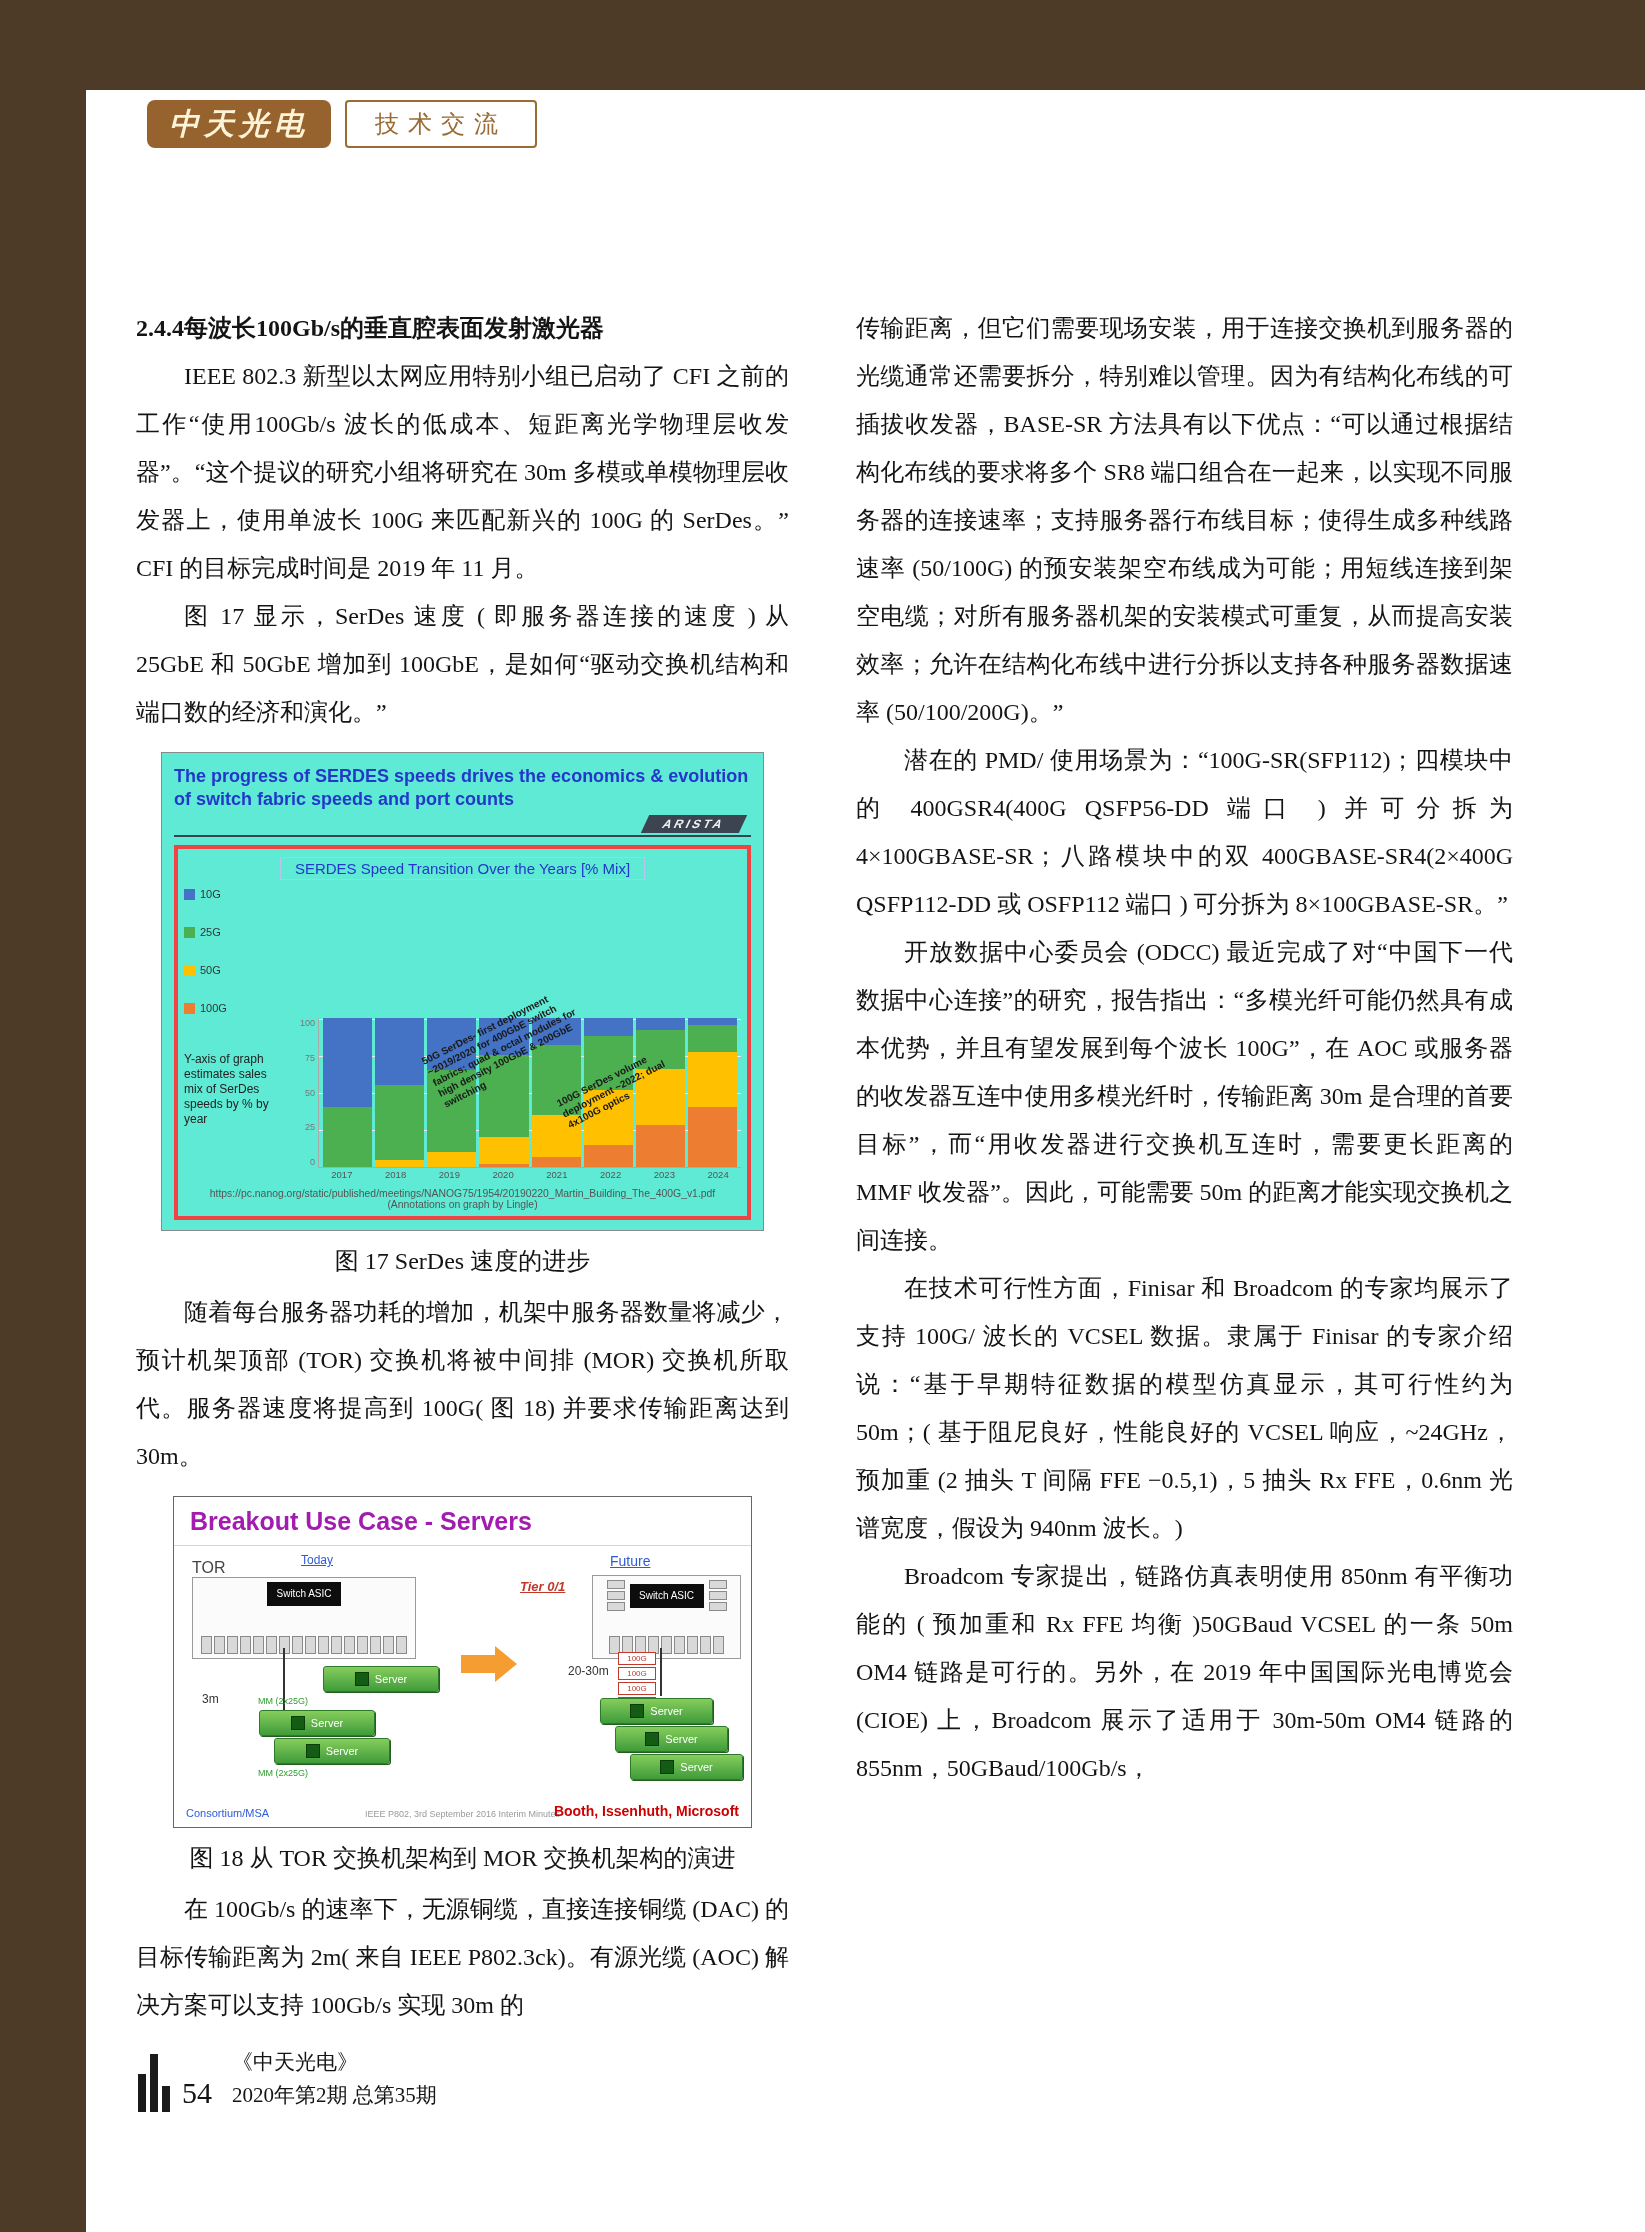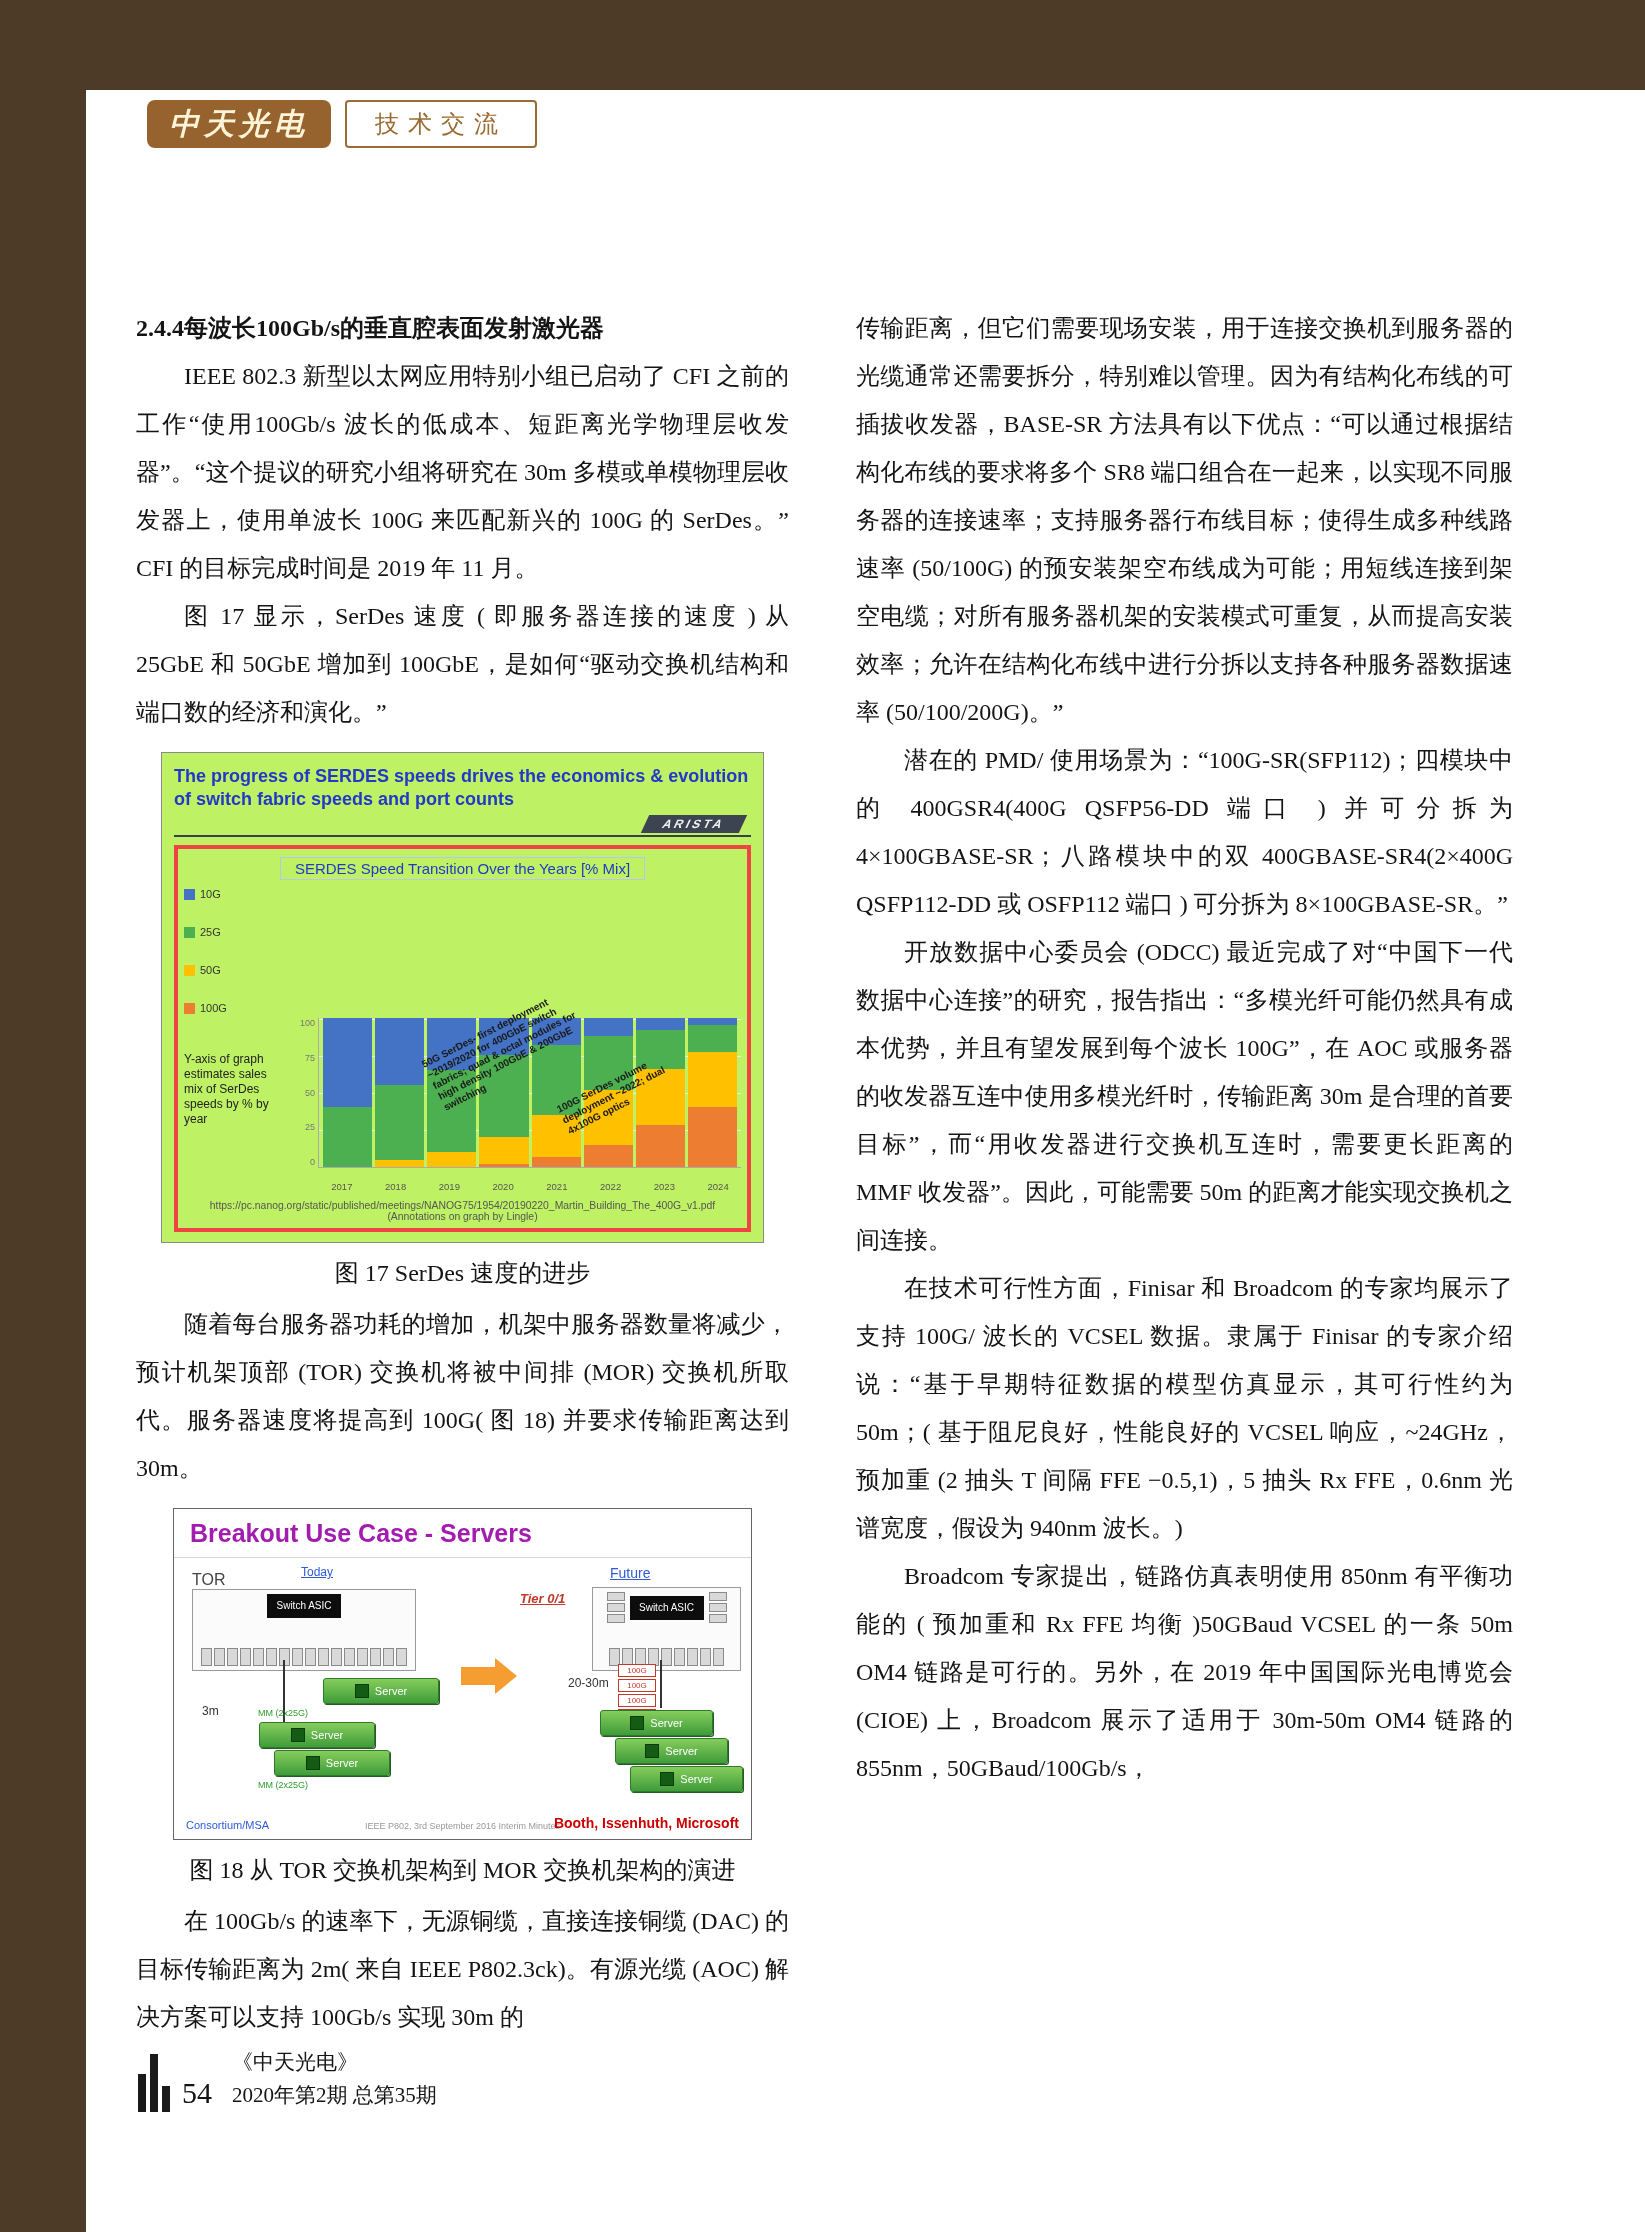--- a/index.html
+++ b/index.html
@@ -23,21 +23,21 @@
   .col p{margin:0;font-size:24px;line-height:48px;text-align:justify;}
   .indent{text-indent:2em;}
   .heading{margin:0;font-size:24px;font-weight:bold;line-height:48px;}
 
   
   figure{margin:0;}
   .caption{text-align:center;font-size:24px;line-height:49px;margin:4px 0 2px;}
 
   
   .fig17{width:577px;margin:16px auto 6px;border:1.5px solid #8a8a8a;padding:12px 12px 10px;
-         background:#bef264;font-family:"Liberation Sans",sans-serif;}
+         background:#5eead4;font-family:"Liberation Sans",sans-serif;}
   .fig17-title{color:#2338c9;font-size:18px;line-height:23px;font-weight:600;}
   .arista-row{display:flex;justify-content:flex-end;border-bottom:2px solid #39404d;margin-top:4px;padding-bottom:2px;}
   .arista{background:#3c4452;color:#f0f0f0;font-size:12px;letter-spacing:3px;padding:2px 18px;
           transform:skewX(-25deg);margin-right:8px;font-weight:bold;}
   .slide{border:4px solid #ef4444;margin-top:8px;padding:8px 6px 6px;position:relative;}
   .subtitle{color:#2338c9;font-size:15px;text-align:center;width:max-content;margin:0 auto;
             padding:2px 14px;border:1px solid #b9c4ef;}
   .legend{display:flex;justify-content:center;gap:26px;margin:8px 0 4px;font-size:11px;color:#333;flex-direction:column;}
   .legend-item{display:flex;align-items:center;gap:5px;}
   .legend-swatch{width:11px;height:11px;display:inline-block;}
@@ -45,21 +45,21 @@
   .side-note{width:103px;font-size:12px;line-height:15px;color:#222;padding-top:34px;}
   .plot{flex:1;display:flex;}
   .yticks{width:22px;display:flex;flex-direction:column;justify-content:space-between;
           align-items:flex-end;font-size:9px;color:#777;height:149px;padding-right:3px;}
   .bars-outer{flex:1;position:relative;}
   .bars{display:flex;align-items:flex-end;gap:3px;height:149px;border-left:1px solid #aaa;
         border-bottom:1px solid #aaa;padding:0 4px;
         background-image:repeating-linear-gradient(to top,transparent 0,transparent 36px,#ececec 36px,#ececec 37px);}
   .bar-stack{flex:1;display:flex;flex-direction:column;height:100%;}
   .bar-seg{width:100%;}
-  .xlabels{display:flex;gap:16px;padding:0 4px;margin-top:13px;margin-left:1px;align-items:center;}
+  .xlabels{display:flex;gap:16px;padding:0 4px;margin-top:1px;margin-left:1px;align-items:center;}
   .xlabels div{flex:1;text-align:center;font-size:9.5px;color:#555;}
   .anno{position:absolute;font-size:10px;line-height:12px;color:#1a1a1a;font-weight:600;
         transform:rotate(-27deg);transform-origin:left top;}
   .anno1{left:24%;top:24%;width:174px;}
   .anno2{left:56%;top:50%;width:149px;}
   .src-url{font-size:10.4px;color:#555;text-align:center;margin-top:8px;word-break:break-all;}
   .src-note{font-size:10.4px;color:#555;text-align:center;}
 
   
   .fig18{position:relative;width:577px;height:330px;border:1.5px solid #666;margin:16px auto 6px;

